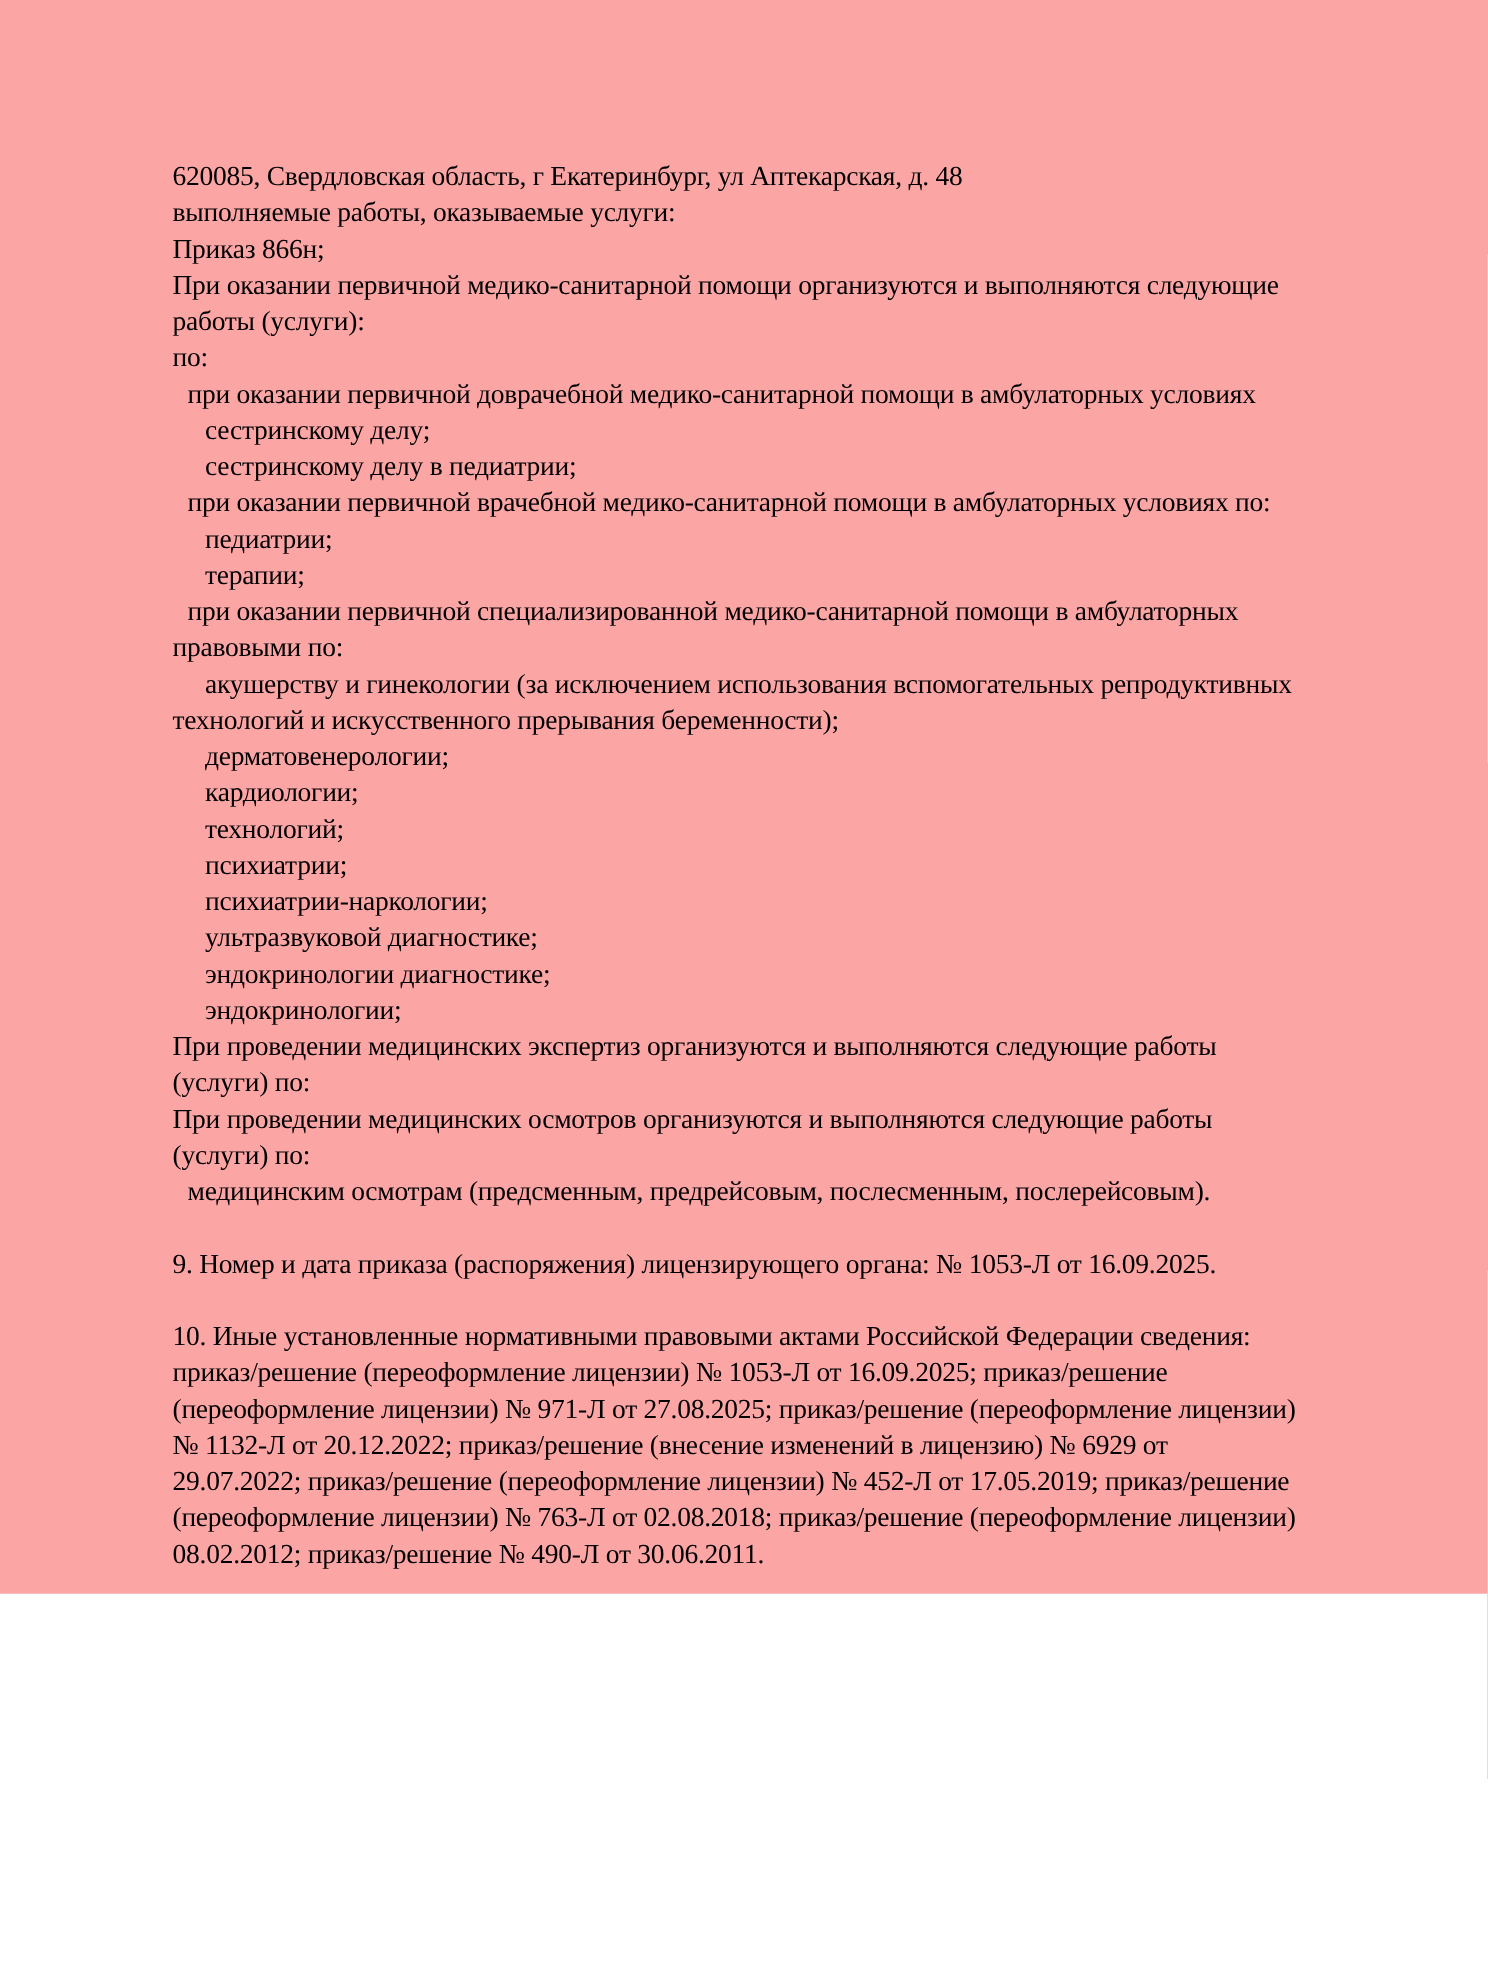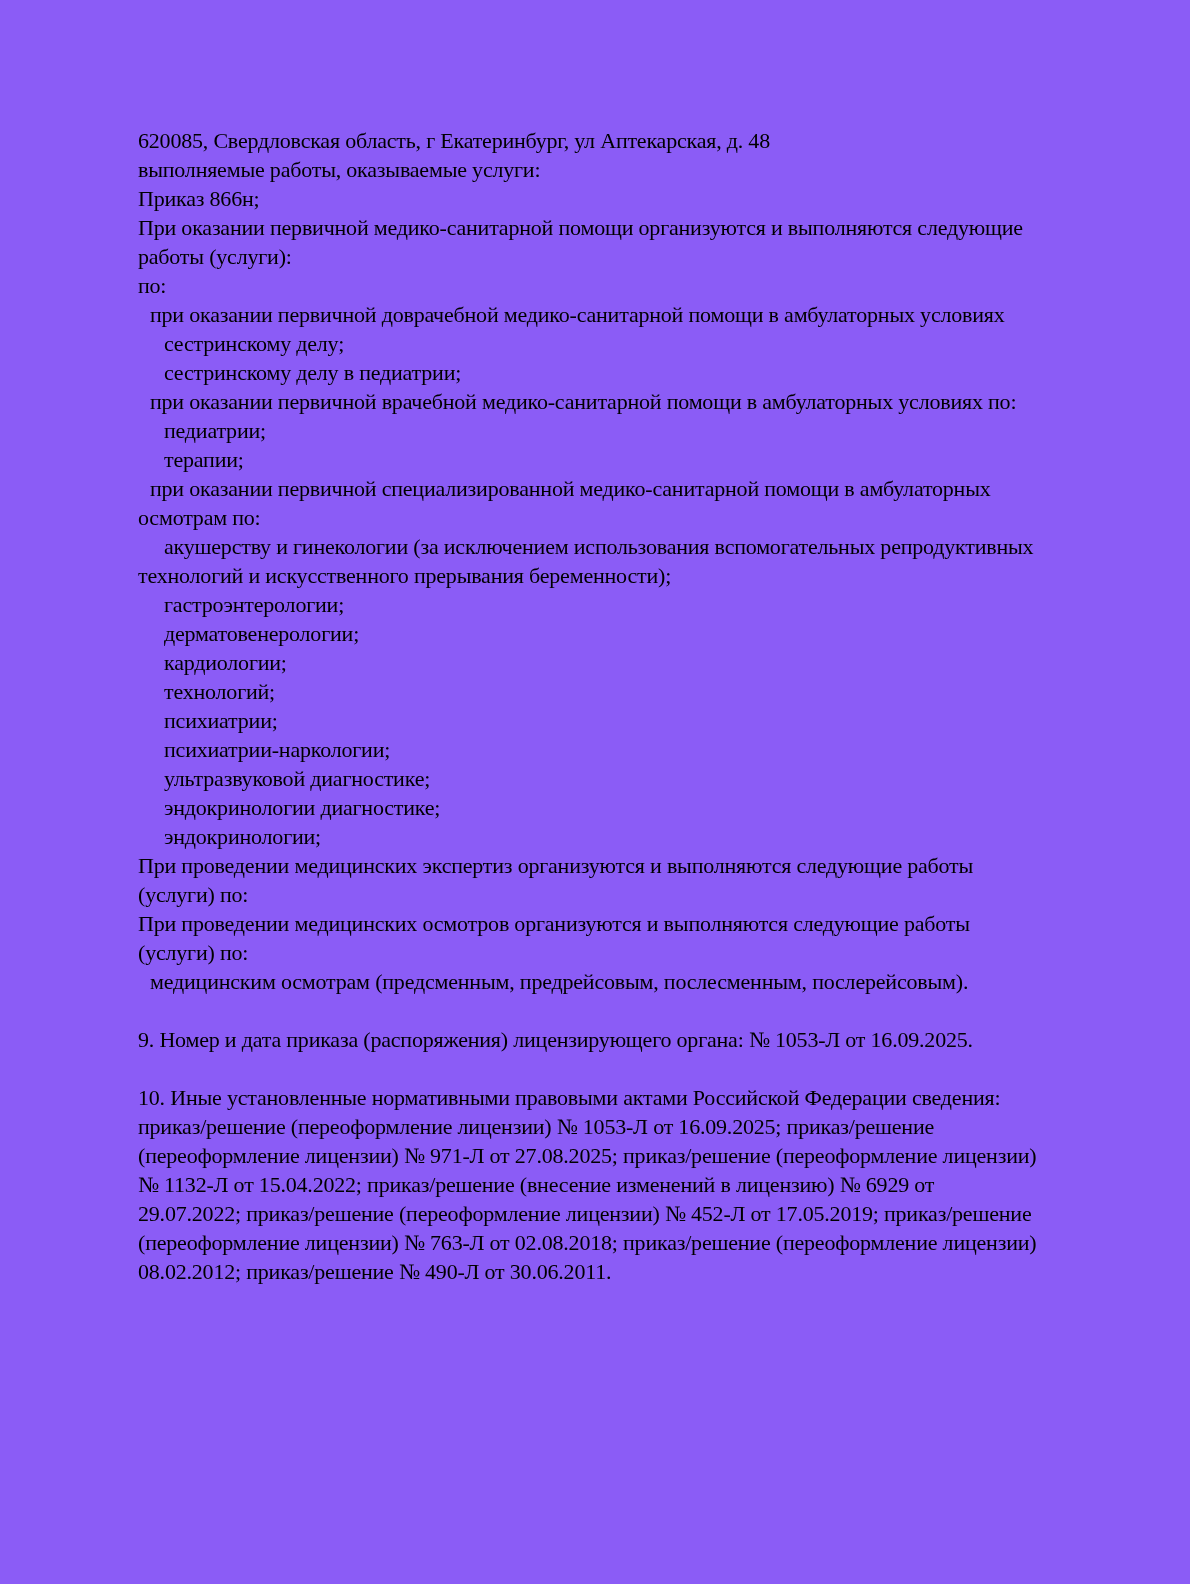--- a/index.html
+++ b/index.html
@@ -10,22 +10,22 @@
     width: 1190px;
     height: 1584px;
     background: #ffffff;
     font-family: "Liberation Serif", "DejaVu Serif", serif;
     color: #000000;
     overflow: hidden;
   }
   .page {
     position: relative;
     width: 1190px;
-    height: 1584px;
-    background: #8b5cf6;
+    height: 1275px;
+    background: #fca5a5;
   }
   .text-block {
     position: absolute;
     left: 138px;
     top: 126px;
     width: 1012px;
     font-size: 22px;
   }
   .line {
     height: 29px;
@@ -48,41 +48,40 @@
       <div class="line indent-0">При оказании первичной медико-санитарной помощи организуются и выполняются следующие</div>
       <div class="line indent-0">работы (услуги):</div>
       <div class="line indent-0">по:</div>
       <div class="line indent-1">при оказании первичной доврачебной медико-санитарной помощи в амбулаторных условиях</div>
       <div class="line indent-2">сестринскому делу;</div>
       <div class="line indent-2">сестринскому делу в педиатрии;</div>
       <div class="line indent-1">при оказании первичной врачебной медико-санитарной помощи в амбулаторных условиях по:</div>
       <div class="line indent-2">педиатрии;</div>
       <div class="line indent-2">терапии;</div>
       <div class="line indent-1">при оказании первичной специализированной медико-санитарной помощи в амбулаторных</div>
-      <div class="line indent-0">осмотрам по:</div>
+      <div class="line indent-0">правовыми по:</div>
       <div class="line indent-2">акушерству и гинекологии (за исключением использования вспомогательных репродуктивных</div>
       <div class="line indent-0">технологий и искусственного прерывания беременности);</div>
-      <div class="line indent-2">гастроэнтерологии;</div>
       <div class="line indent-2">дерматовенерологии;</div>
       <div class="line indent-2">кардиологии;</div>
       <div class="line indent-2">технологий;</div>
       <div class="line indent-2">психиатрии;</div>
       <div class="line indent-2">психиатрии-наркологии;</div>
       <div class="line indent-2">ультразвуковой диагностике;</div>
       <div class="line indent-2">эндокринологии диагностике;</div>
       <div class="line indent-2">эндокринологии;</div>
       <div class="line indent-0">При проведении медицинских экспертиз организуются и выполняются следующие работы</div>
       <div class="line indent-0">(услуги) по:</div>
       <div class="line indent-0">При проведении медицинских осмотров организуются и выполняются следующие работы</div>
       <div class="line indent-0">(услуги) по:</div>
       <div class="line indent-1">медицинским осмотрам (предсменным, предрейсовым, послесменным, послерейсовым).</div>
       <div class="line indent-0"></div>
       <div class="line indent-0">9. Номер и дата приказа (распоряжения) лицензирующего органа: № 1053-Л от 16.09.2025.</div>
       <div class="line indent-0"></div>
       <div class="line indent-0">10. Иные установленные нормативными правовыми актами Российской Федерации сведения:</div>
       <div class="line indent-0">приказ/решение (переоформление лицензии) № 1053-Л от 16.09.2025; приказ/решение</div>
       <div class="line indent-0">(переоформление лицензии) № 971-Л от 27.08.2025; приказ/решение (переоформление лицензии)</div>
-      <div class="line indent-0">№ 1132-Л от 15.04.2022; приказ/решение (внесение изменений в лицензию) № 6929 от</div>
+      <div class="line indent-0">№ 1132-Л от 20.12.2022; приказ/решение (внесение изменений в лицензию) № 6929 от</div>
       <div class="line indent-0">29.07.2022; приказ/решение (переоформление лицензии) № 452-Л от 17.05.2019; приказ/решение</div>
       <div class="line indent-0">(переоформление лицензии) № 763-Л от 02.08.2018; приказ/решение (переоформление лицензии)</div>
       <div class="line indent-0">08.02.2012; приказ/решение № 490-Л от 30.06.2011.</div>
     </div>
 </div>
 
 </body></html>

